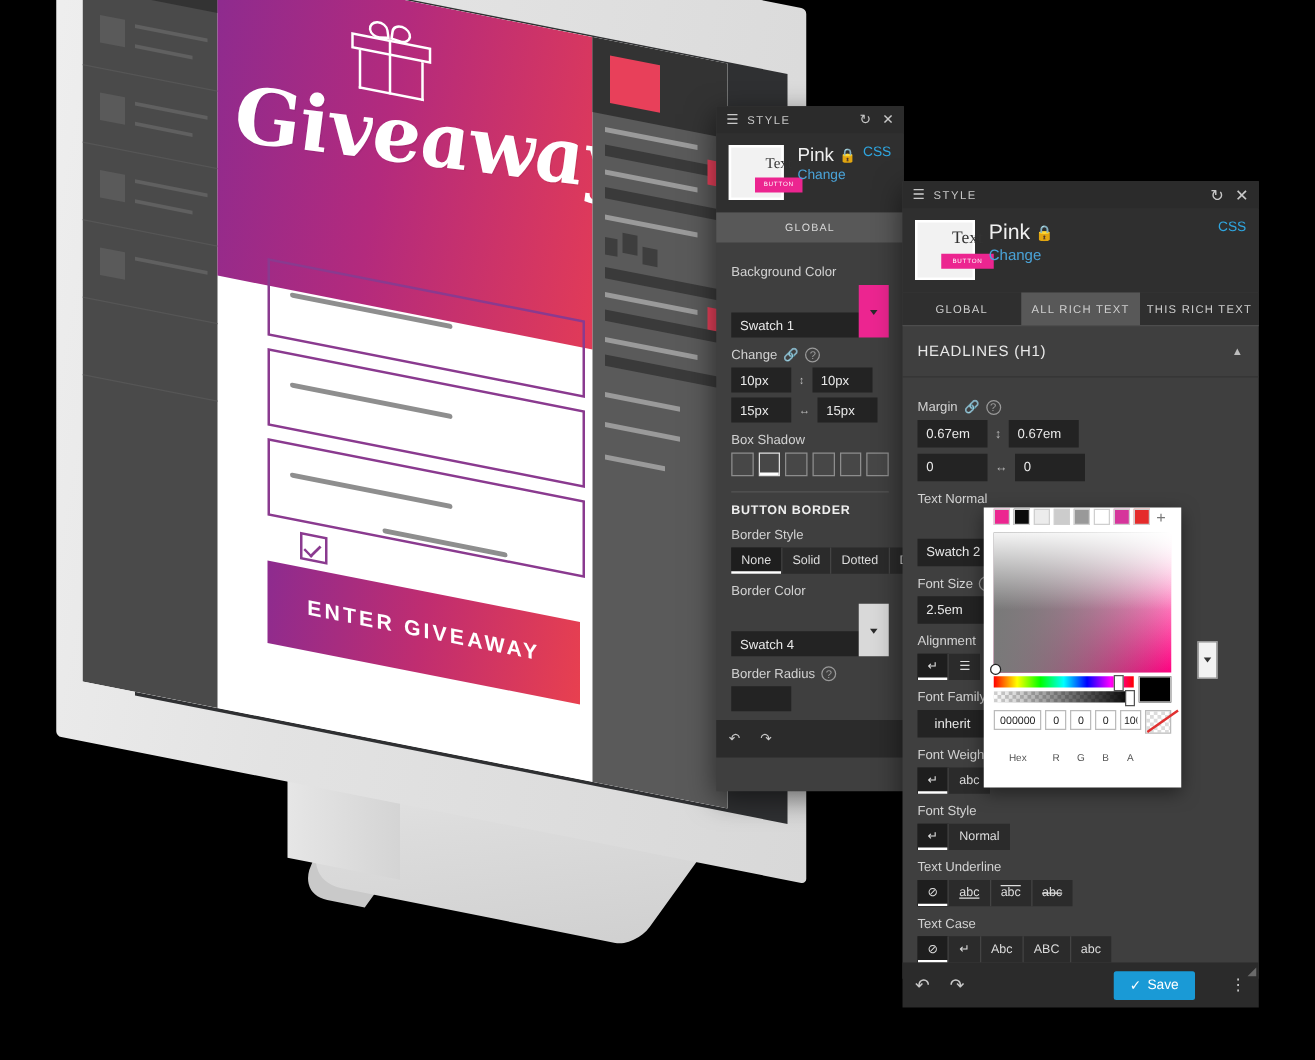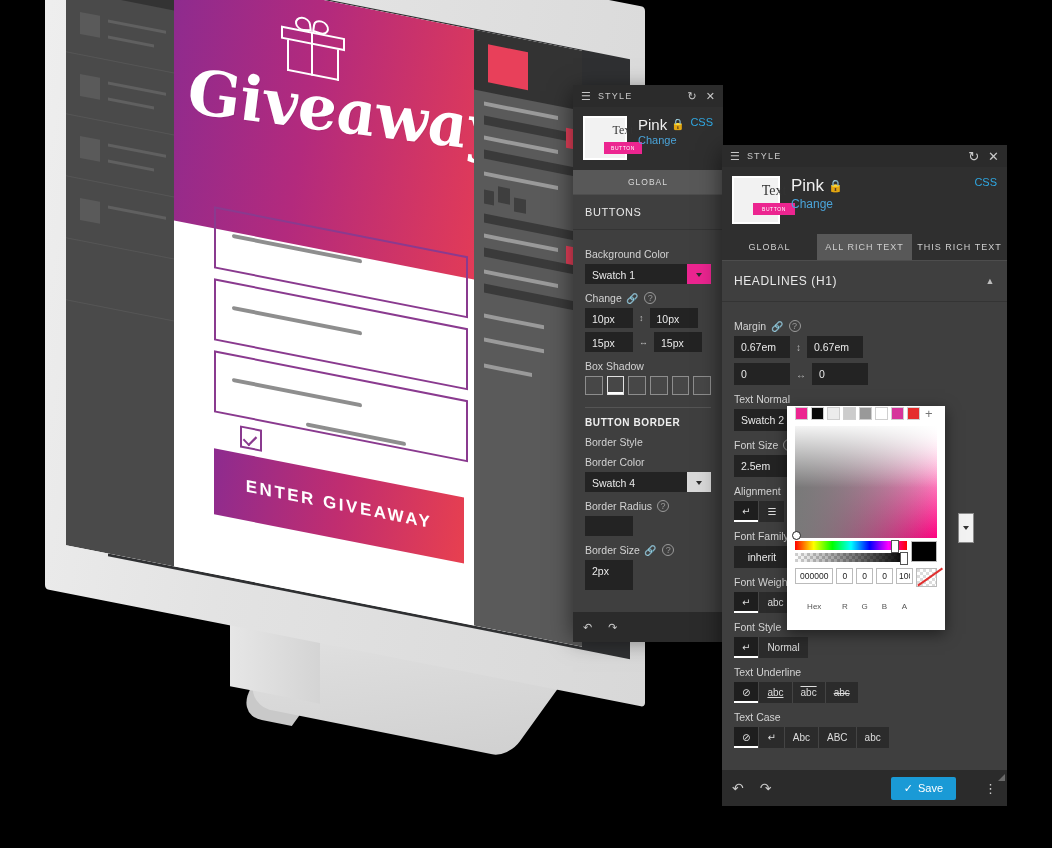--- a/index.html
+++ b/index.html
@@ -92,21 +92,21 @@
   .tab.active{background:#585858;}
   .sect-head{padding:11px 12px;font-size:11px;letter-spacing:.6px;color:#e8e8e8;
     border-top:1px solid #4d4d4d;border-bottom:1px solid #343434;display:flex;align-items:center;}
   .sect-head .chev{margin-left:auto;font-size:9px;color:#bdbdbd;}
   .body{padding:10px 12px 8px 12px;}
   .grp-title{font-size:10px;font-weight:bold;letter-spacing:.6px;color:#efefef;margin:4px 0 7px;}
   .lbl{font-size:10.5px;color:#d2d2d2;margin:8px 0 4px;display:flex;align-items:center;gap:5px;}
   .inp{background:#232323;color:#e9e9e9;font-size:10.5px;padding:5px 7px;box-sizing:border-box;}
   .row{display:flex;align-items:center;gap:6px;}
   .swatch-row{display:flex;align-items:stretch;}
-  .swatch-row .inp{flex:1;}
+  .swatch-row .inp{flex:1;margin-top:22px;}
   .sw-btn{width:24px;background:#ec2590;position:relative;}
   .sw-btn.grey{background:#d9d9d9;}
   .sw-btn:after{content:"";position:absolute;left:50%;top:50%;margin-left:-3px;margin-top:-1px;
     border-left:3px solid transparent;border-right:3px solid transparent;border-top:4px solid #2b2b2b;}
   .boxes{display:flex;gap:4px;margin-top:4px;}
   .bx{width:17px;height:17px;border:1px solid #8d8d8d;background:#474747;}
   .bx.sel{border-color:#e0e0e0;box-shadow:inset 0 -2px 0 #fff;}
   .seg{display:flex;background:#2b2b2b;width:fit-content;}
   .seg div{padding:5px 8px;font-size:10px;color:#ddd;border-right:1px solid #444;}
   .seg div:last-child{border-right:none;}
@@ -281,21 +281,20 @@
         <div class="p-name">
           <span>Pink</span>
           <span style="font-size:11px">🔒</span>
         </div>
         <div class="p-change">Change</div>
       </div>
       <div class="p-css">CSS</div>
     </div>
 
     <div class="globalbar">GLOBAL</div>
-    <div class="sect-head">BUTTONS</div>
 
     <div class="clipbody">
       <div class="body">
         <div class="grp-title"></div>
 
         <div class="lbl">Background Color</div>
         <div class="swatch-row">
           <div class="inp">Swatch 1</div>
           <div class="sw-btn"></div>
         </div>
@@ -323,20 +322,26 @@
           <div class="bx"></div>
           <div class="bx"></div>
           <div class="bx"></div>
           <div class="bx"></div>
         </div>
 
         <div class="divider"></div>
         <div class="grp-title">BUTTON BORDER</div>
 
         <div class="lbl">Border Style</div>
+        <div class="seg">
+          <div class="on">None</div>
+          <div>Solid</div>
+          <div>Dotted</div>
+          <div>Dashed</div>
+        </div>
 
         <div class="lbl">Border Color</div>
         <div class="swatch-row">
           <div class="inp">Swatch 4</div>
           <div class="sw-btn grey"></div>
         </div>
 
         <div class="lbl">
           <span>Border Radius</span>
           <span class="hint-q">?</span>

